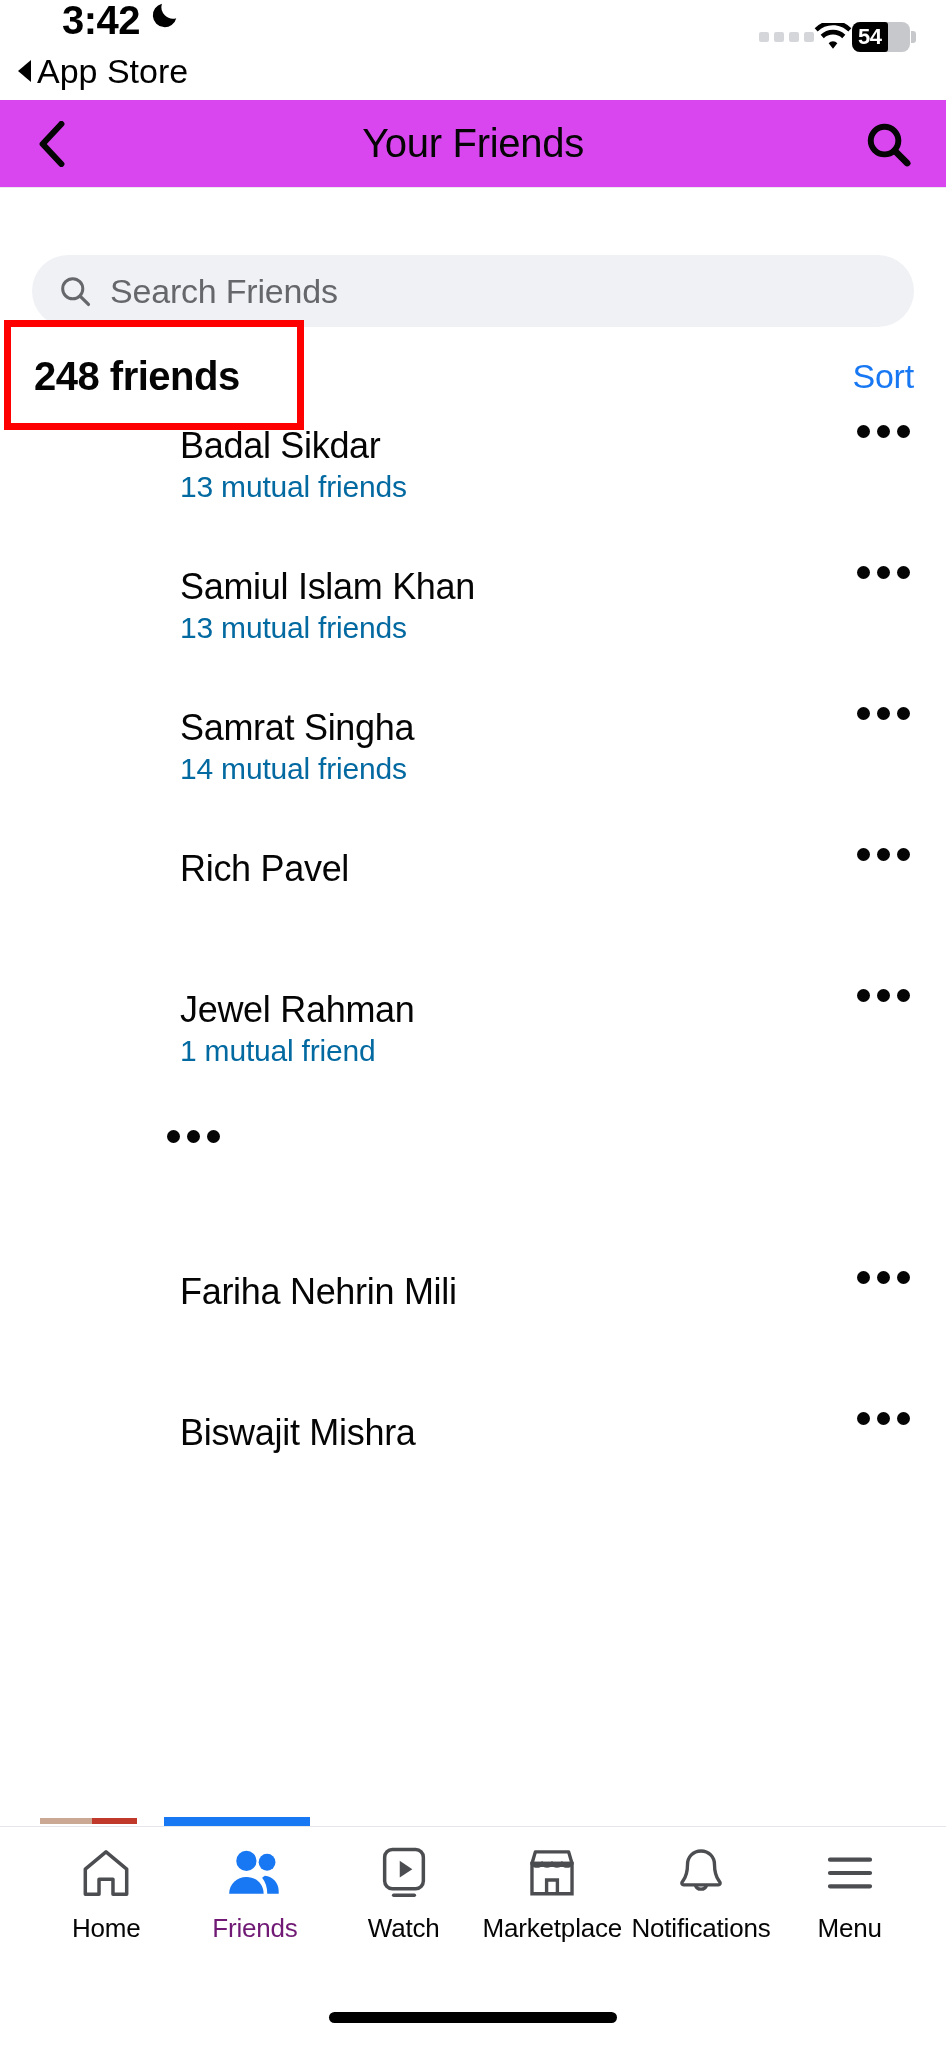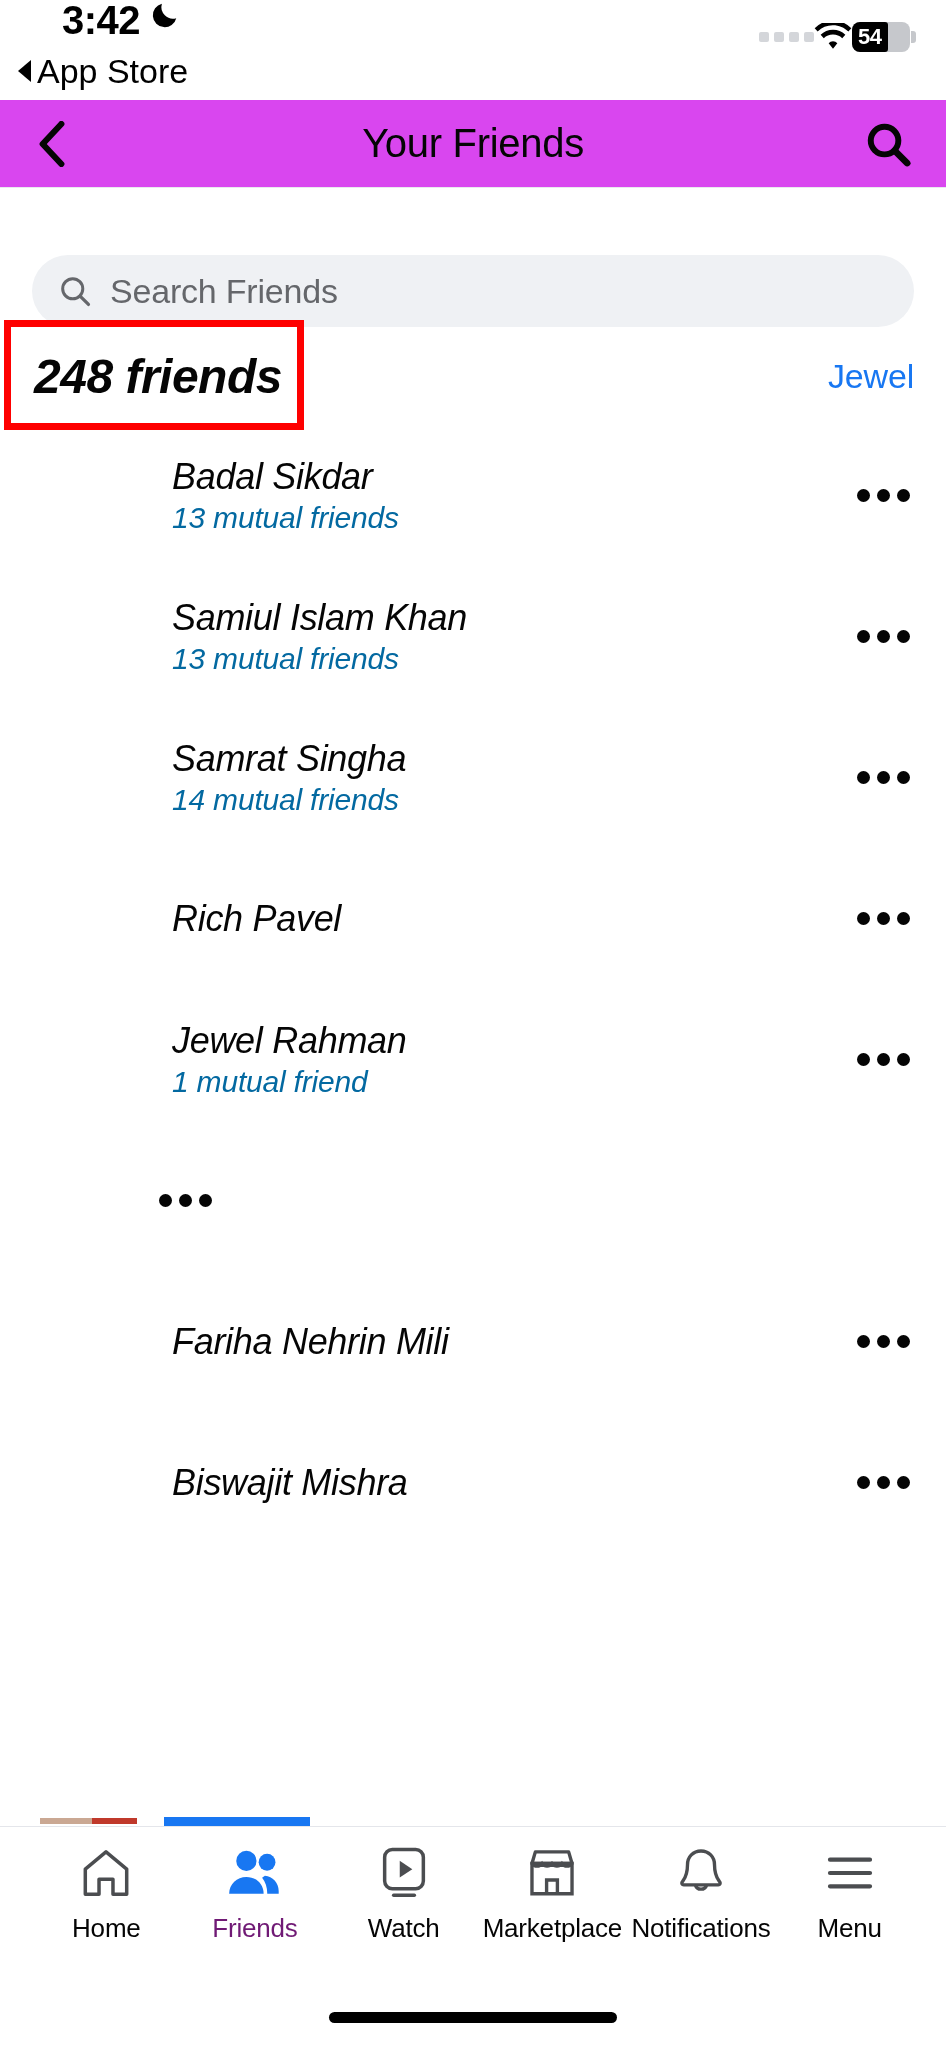--- a/index.html
+++ b/index.html
@@ -196,25 +196,24 @@
     flex: none;
     position: relative;
     height: 98px;
     display: flex;
     align-items: center;
     justify-content: space-between;
     padding: 0 32px 0 34px;
   }
 
   .friends-count {
-    font-size: 48px;
+    font-size: 40px;
     font-weight: 700;
     color: #050505;
     letter-spacing: -0.5px;
-    font-style: italic;
   }
 
   .sort-link {
     font-size: 34px;
     color: #1877f2;
     font-weight: 400;
     letter-spacing: -0.2px;
   }
 
   
@@ -232,24 +231,23 @@
   
   .friend-list {
     flex: 1 1 auto;
     overflow: hidden;
     position: relative;
   }
 
   .friend-row {
     height: 141px;
     display: flex;
-    align-items: center;
-    padding: 0 28px 0 4px;
-    position: relative;
-    font-style: italic;
+    align-items: flex-start;
+    padding: 0 28px 0 12px;
+    position: relative;
   }
 
   .avatar {
     width: 120px;
     height: 120px;
     border-radius: 50%;
     background: #ffffff;
     flex: none;
     margin-left: 26px;
   }
@@ -304,20 +302,21 @@
   .tab-bar {
     flex: none;
     height: 160px;
     border-top: 1px solid #e4e6eb;
     background: #ffffff;
     display: flex;
     align-items: flex-start;
     padding: 18px 22px 0 32px;
     position: relative;
     z-index: 30;
+    justify-content: flex-end;
   }
 
   .tab {
     flex: 1 1 0;
     display: flex;
     flex-direction: column;
     align-items: center;
     gap: 12px;
   }
 
@@ -406,21 +405,21 @@
       <svg viewBox="0 0 24 24">
         <circle cx="10.4" cy="10.4" r="7.1" stroke="#65676b" stroke-width="2.1" fill="none"></circle>
         <path d="M15.6 15.6L21.5 21.5" stroke="#65676b" stroke-width="2.3" stroke-linecap="round"></path>
       </svg>
       <span class="search-placeholder">Search Friends</span>
     </div>
   </div>
 
   <div class="count-row">
     <span class="friends-count">248 friends</span>
-    <span class="sort-link">Jewel</span>
+    <span class="sort-link">Sort</span>
     <span class="annotation-box"></span>
   </div>
 
   <div class="friend-list">
       <div class="friend-row">
         <div class="avatar"></div>
         <div class="friend-text">
           <div class="friend-name">Badal Sikdar</div>
           <div class="friend-mutual">13 mutual friends</div>
         </div>

